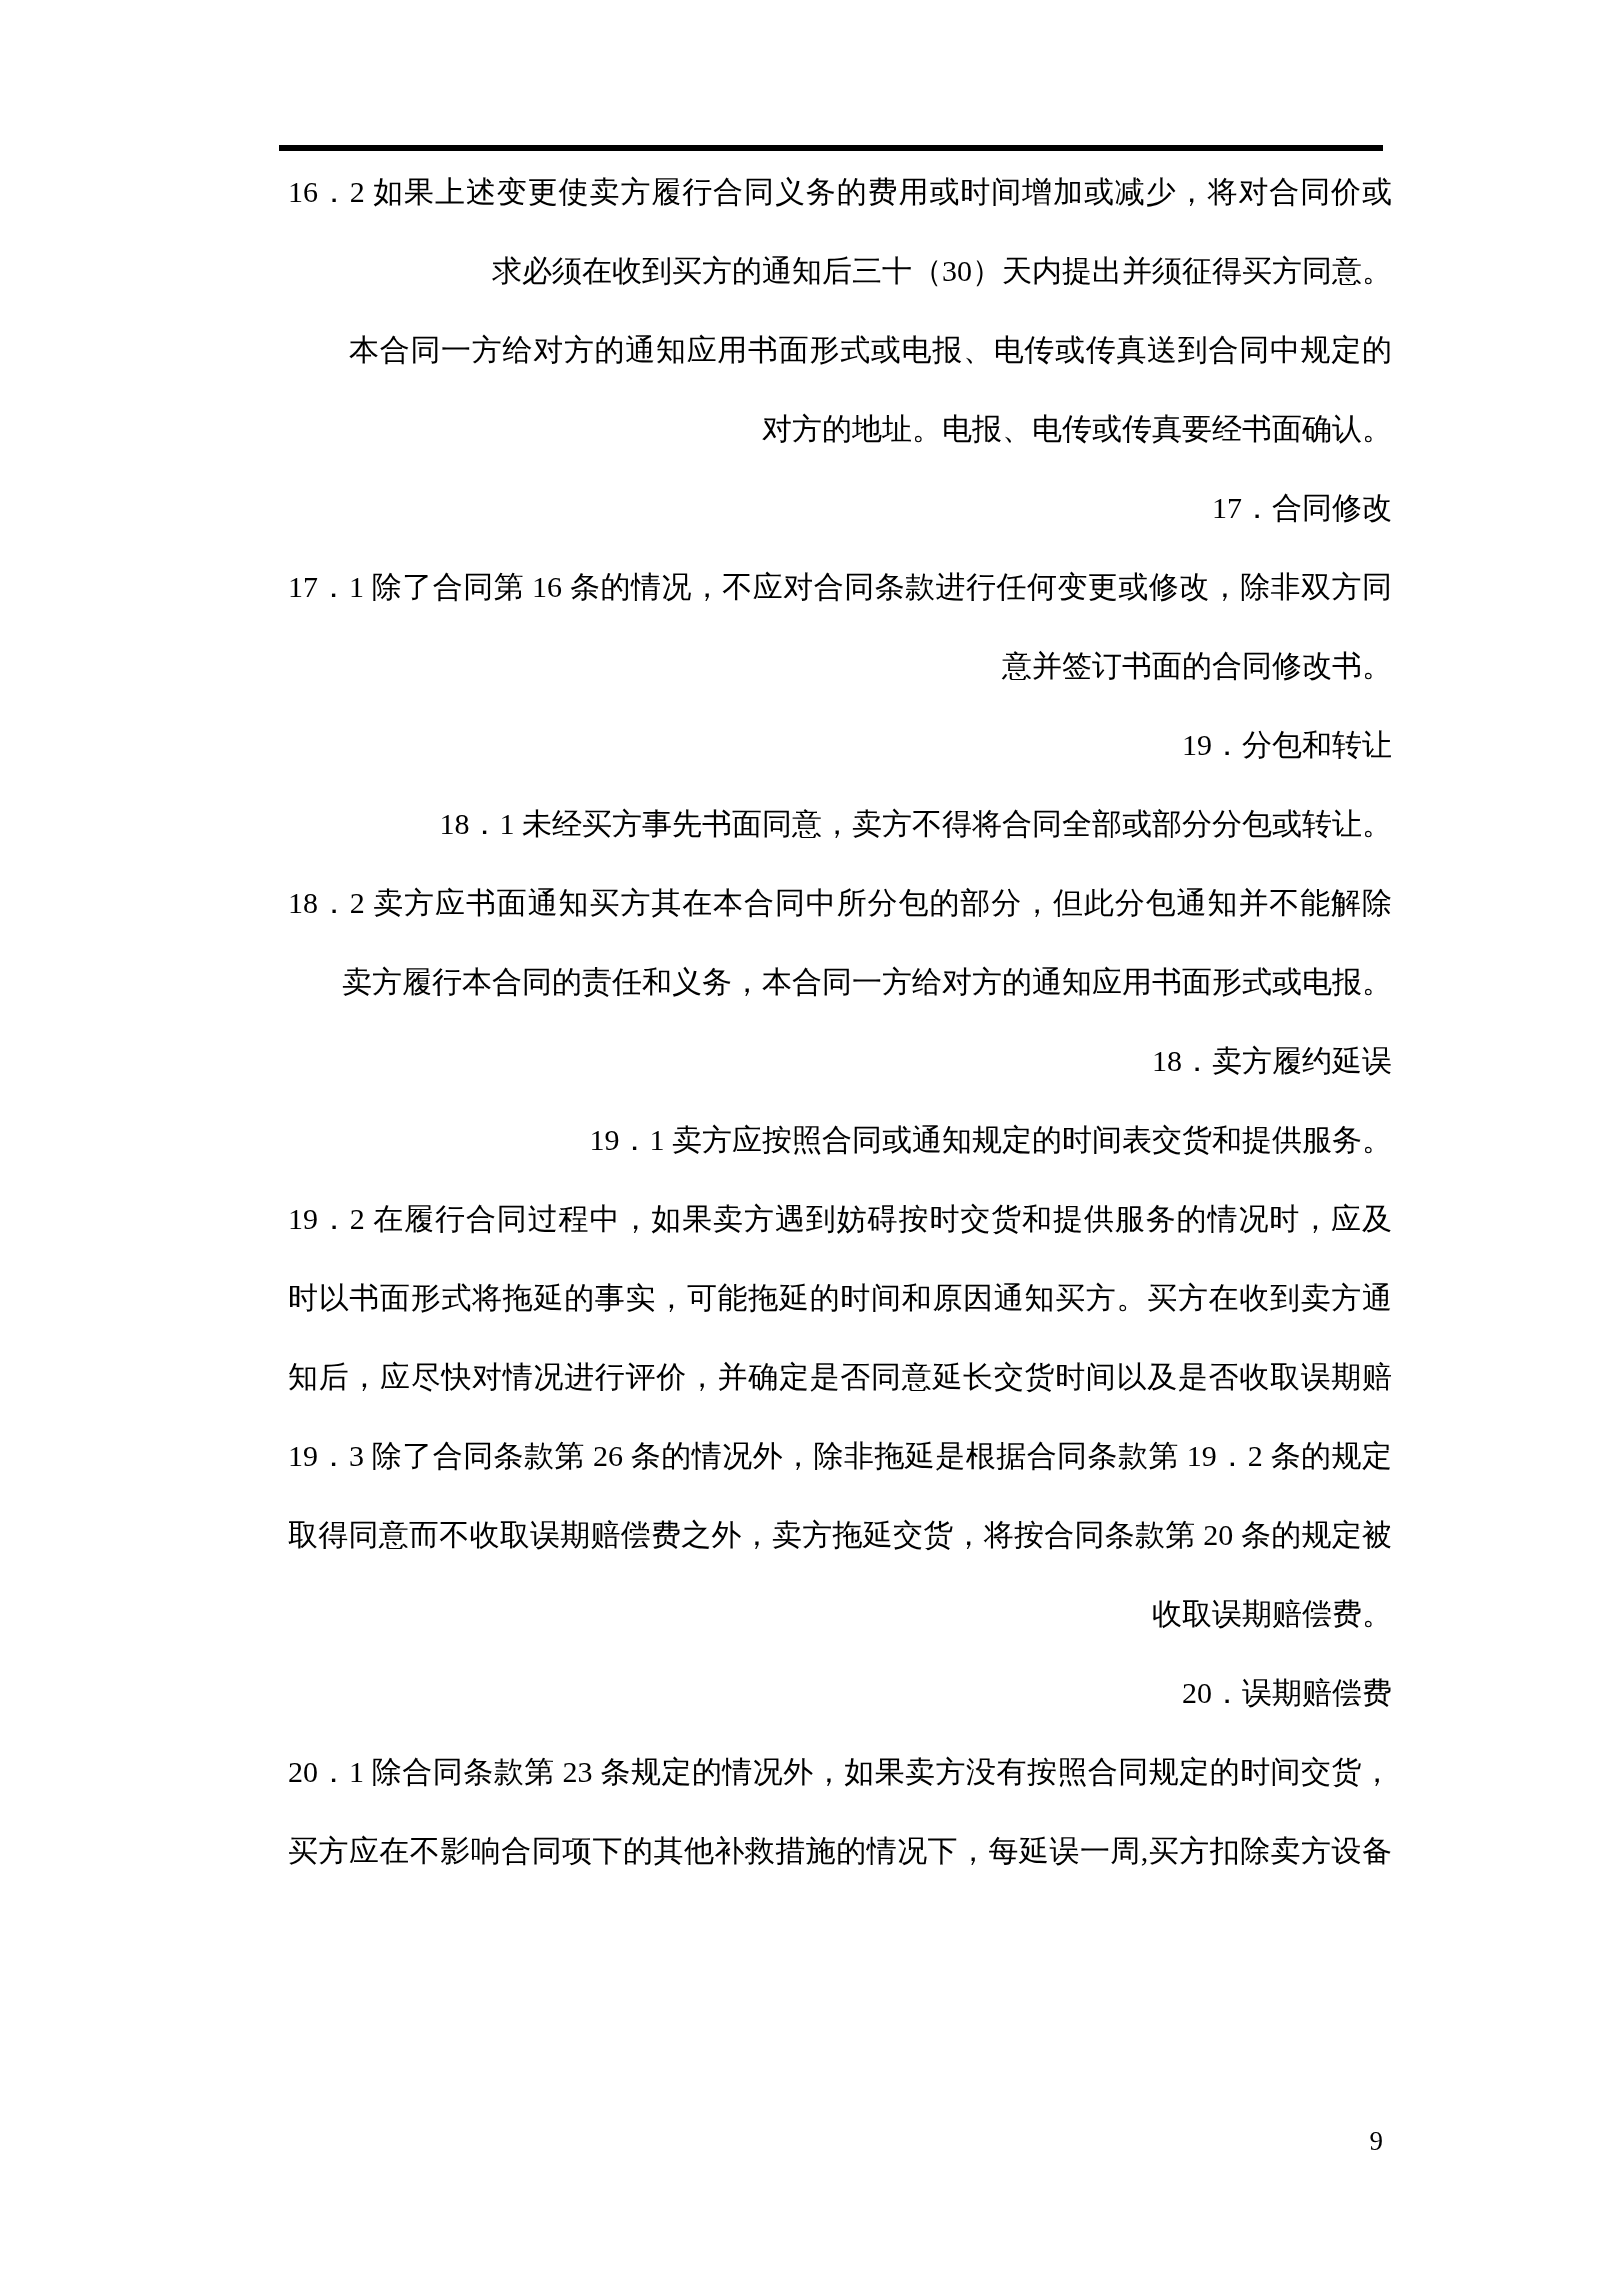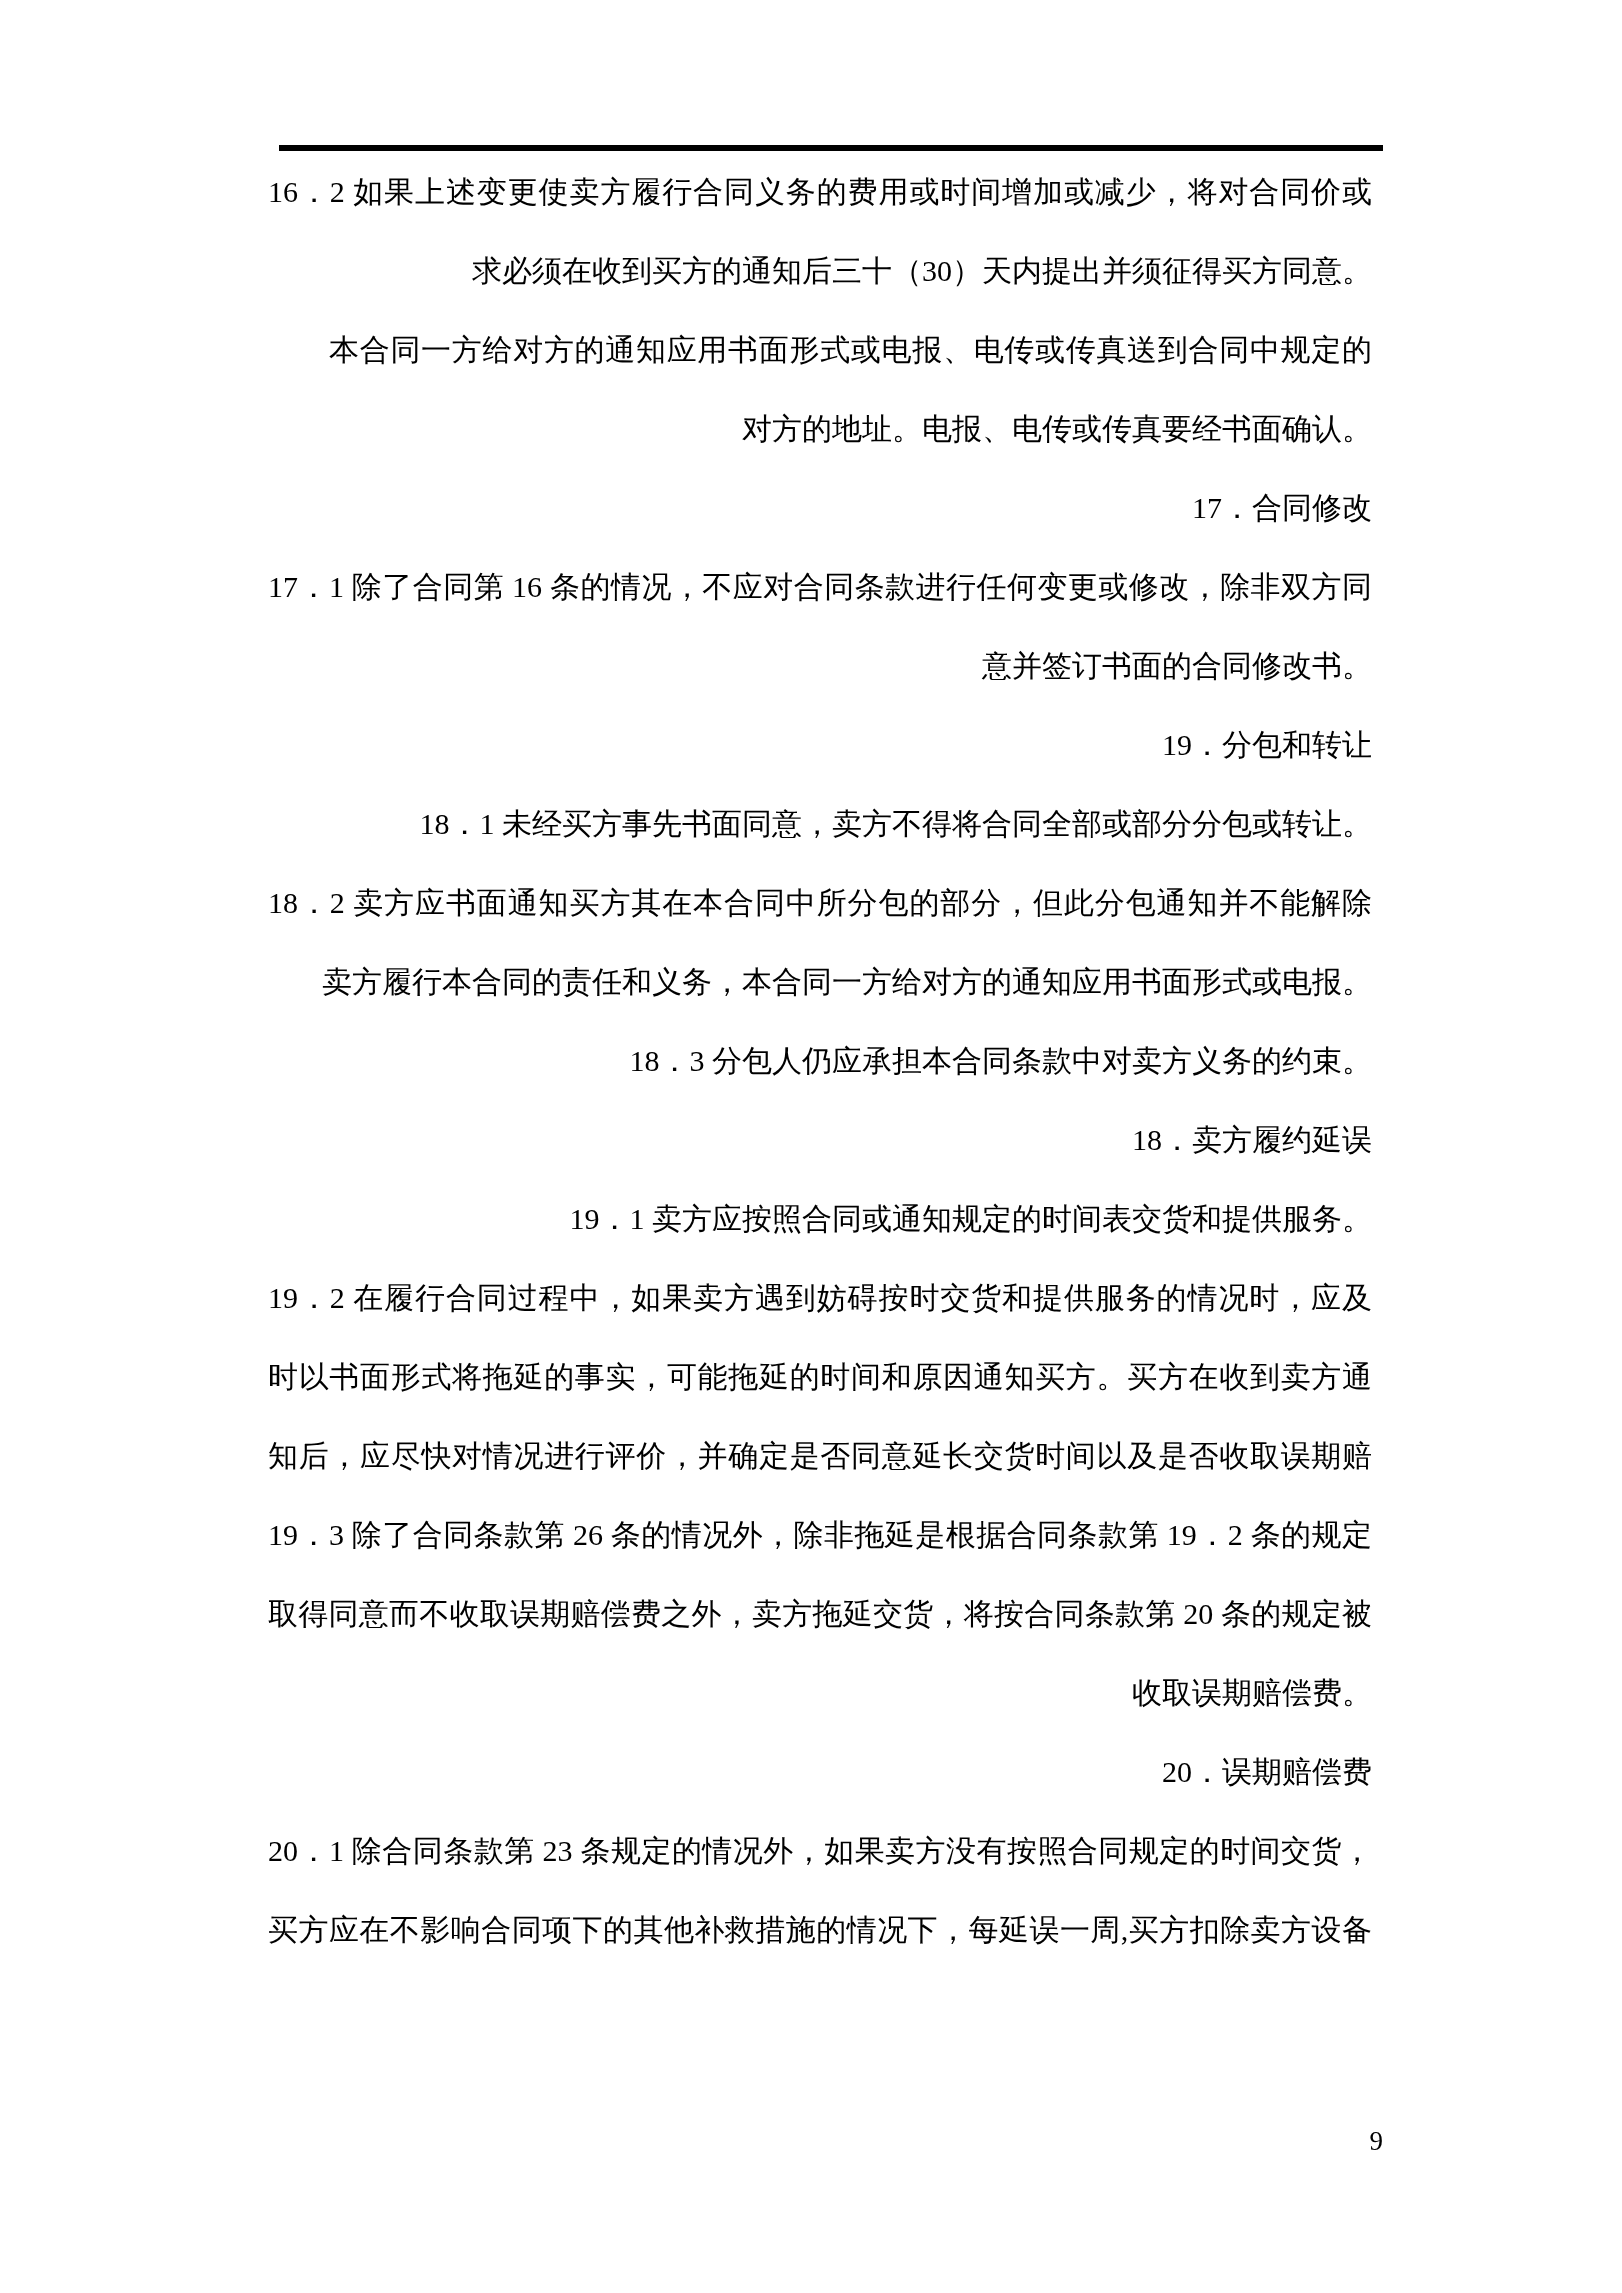--- a/index.html
+++ b/index.html
@@ -19,21 +19,21 @@
   .header-rule {
     position: absolute;
     left: 279px;
     top: 145px;
     width: 1104px;
     height: 6.4px;
     background: #000000;
   }
   .content {
     position: absolute;
-    left: 268px;
+    left: 288px;
     top: 152px;
     width: 1104px;
   }
   .line {
     height: 79px;
     line-height: 79px;
     font-size: 30px;
     letter-spacing: 0;
     white-space: normal;
     text-align: right;
@@ -69,21 +69,20 @@
       <div class="line">求必须在收到买方的通知后三十（30）天内提出并须征得买方同意。</div>
       <div class="line fill indent">本合同一方给对方的通知应用书面形式或电报、电传或传真送到合同中规定的</div>
       <div class="line">对方的地址。电报、电传或传真要经书面确认。</div>
       <div class="line">17．合同修改</div>
       <div class="line fill">17．1 除了合同第 16 条的情况，不应对合同条款进行任何变更或修改，除非双方同</div>
       <div class="line">意并签订书面的合同修改书。</div>
       <div class="line">19．分包和转让</div>
       <div class="line">18．1 未经买方事先书面同意，卖方不得将合同全部或部分分包或转让。</div>
       <div class="line fill">18．2 卖方应书面通知买方其在本合同中所分包的部分，但此分包通知并不能解除</div>
       <div class="line">卖方履行本合同的责任和义务，本合同一方给对方的通知应用书面形式或电报。</div>
-      <div class="line">18．3 分包人仍应承担本合同条款中对卖方义务的约束。</div>
       <div class="line">18．卖方履约延误</div>
       <div class="line">19．1 卖方应按照合同或通知规定的时间表交货和提供服务。</div>
       <div class="line fill">19．2 在履行合同过程中，如果卖方遇到妨碍按时交货和提供服务的情况时，应及</div>
       <div class="line fill">时以书面形式将拖延的事实，可能拖延的时间和原因通知买方。买方在收到卖方通</div>
       <div class="line fill">知后，应尽快对情况进行评价，并确定是否同意延长交货时间以及是否收取误期赔</div>
       <div class="line fill">19．3 除了合同条款第 26 条的情况外，除非拖延是根据合同条款第 19．2 条的规定</div>
       <div class="line fill">取得同意而不收取误期赔偿费之外，卖方拖延交货，将按合同条款第 20 条的规定被</div>
       <div class="line">收取误期赔偿费。</div>
       <div class="line">20．误期赔偿费</div>
       <div class="line fill">20．1 除合同条款第 23 条规定的情况外，如果卖方没有按照合同规定的时间交货，</div>

